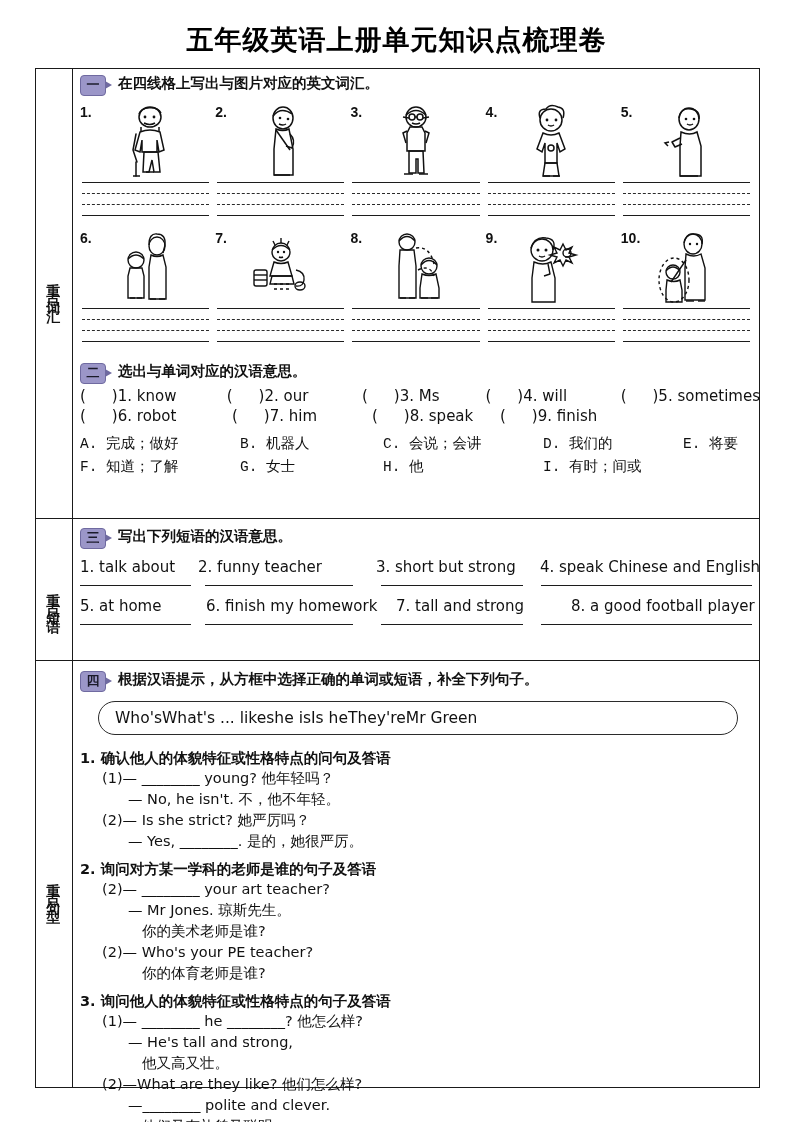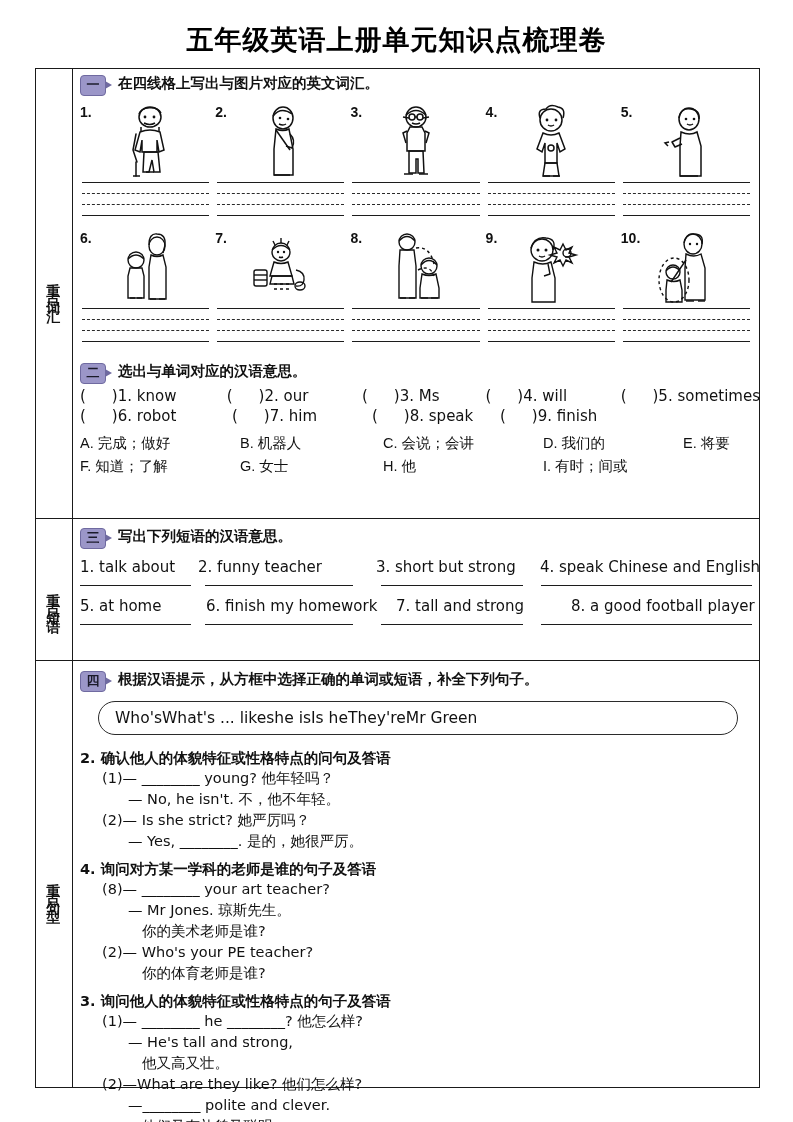--- a/index.html
+++ b/index.html
@@ -80,21 +80,21 @@
   .rules i.dash{border-top:1.3px dashed #2a2a2a;}
   .rules i.l1{top:0;} .rules i.l2{top:11px;} .rules i.l3{top:22px;} .rules i.l4{top:33px;}
 
   
   .matchrow{display:flex;padding:1px 0 1px 8px;font-size:15px;align-items:center;}
   .matchitem{white-space:nowrap;font-family:"DejaVu Sans","Liberation Sans",sans-serif;}
   .paren{letter-spacing:0;}
   .blankp{display:inline-block;width:26px;}
 
   .optrow{display:flex;padding:2px 0 2px 8px;font-size:14.5px;}
-  .opt{font-family:Liberation Sans, sans-serif;white-space:nowrap;}
+  .opt{font-family:Liberation Mono, monospace;white-space:nowrap;}
 
   
   .phraserow{display:flex;padding:2px 0 0 8px;font-size:15px;}
   .phrase{white-space:nowrap;font-family:"DejaVu Sans","Liberation Sans",sans-serif;}
   .answerline{display:flex;padding:0 8px;margin-top:9px;}
   .answerline b{display:block;height:0;border-top:1.5px solid #1c1c1c;font-weight:normal;}
 
   
   .bankwrap{margin:7px 22px 0 26px;position:relative;}
   .bank{
@@ -506,38 +506,38 @@
         <span>Who's</span>
         <span>What's ... like</span>
         <span>she is</span>
         <span>Is he</span>
         <span>They're</span>
         <span>Mr Green</span>
       </div>
     </div>
 
     <div class="qblock" style="margin-top:10px">
-      <div class="qtitle">2. 确认他人的体貌特征或性格特点的问句及答语</div>
+      <div class="qtitle">1. 确认他人的体貌特征或性格特点的问句及答语</div>
       <div class="qcols">
         <div class="qcol">
           <div class="qline">(1)— ________ young?  他年轻吗？</div>
           <div class="qline ind">— No, he isn't. 不，他不年轻。</div>
         </div>
         <div class="qcol">
           <div class="qline">(2)— Is she strict?  她严厉吗？</div>
           <div class="qline ind">— Yes, ________. 是的，她很严厉。</div>
         </div>
       </div>
     </div>
 
     <div class="qblock" style="margin-top:4px">
-      <div class="qtitle">4. 询问对方某一学科的老师是谁的句子及答语</div>
+      <div class="qtitle">2. 询问对方某一学科的老师是谁的句子及答语</div>
       <div class="qcols">
         <div class="qcol">
-          <div class="qline">(8)— ________ your art teacher?</div>
+          <div class="qline">(2)— ________ your art teacher?</div>
           <div class="qline ind">— Mr Jones. 琼斯先生。</div>
           <div class="qline ind2">你的美术老师是谁?</div>
         </div>
         <div class="qcol">
           <div class="qline">(2)— Who's your PE teacher?</div>
           <div class="qline ind2">你的体育老师是谁?</div>
         </div>
       </div>
     </div>
 

